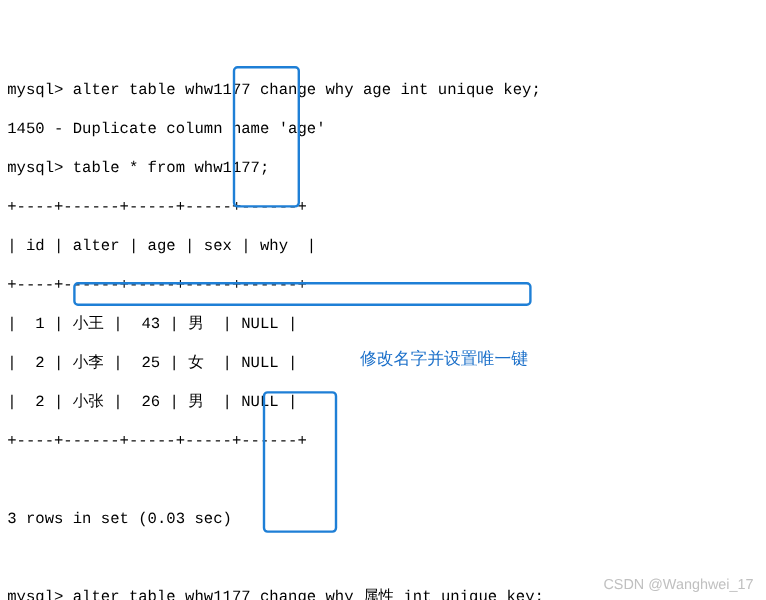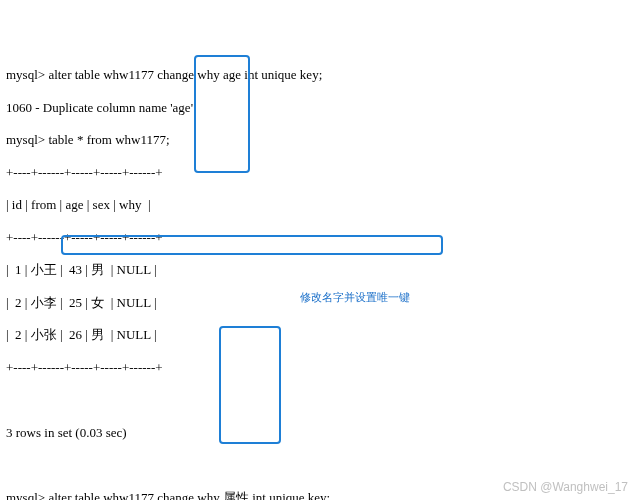--- a/index.html
+++ b/index.html
@@ -1,15 +1,15 @@
 <!DOCTYPE html>
 <html><head>
   <meta charset="utf-8">
   <style>
-    * { margin: 0; padding: 0; box-sizing: border-box; font-family: Liberation Serif, serif; }
+    * { margin: 0; padding: 0; box-sizing: border-box; }
     body {
       font-family: Consolas, "Courier New", monospace;
       font-size: 13px;
       background: #fff;
       color: #000;
       padding: 6px;
       white-space: pre;
       position: relative;
       width: 638px;
       height: 500px;
@@ -44,42 +44,42 @@
       width: 62px;
       height: 118px;
       pointer-events: none;
     }
     .annotation {
       position: absolute;
       left: 300px;
       top: 290px;
       color: #1a6fc9;
       font-family: "Microsoft YaHei", sans-serif;
-      font-size: 11px;
+      font-size: 14px;
       white-space: nowrap;
     }
     .watermark {
       position: absolute;
       right: 10px;
       bottom: 6px;
       color: #c0c0c0;
       font-family: Arial, sans-serif;
       font-size: 12px;
     }
   </style>
 </head>
 <body>
 
 
 
 <div class="line"><span>mysql&gt; </span><span>alter table whw1177 change why age int unique key;</span></div>
-<div class="line">1060 - Duplicate column name 'age'</div>
+<div class="line">1450 - Duplicate column name 'age'</div>
 <div class="line"><span>mysql&gt; </span><span>table * from whw1177;</span></div>
 <div class="line">+----+------+-----+-----+------+</div>
-<div class="line">| id | from | age | sex | why  |</div>
+<div class="line">| id | alter | age | sex | why  |</div>
 <div class="line">+----+------+-----+-----+------+</div>
 <div class="line">|  1 | 小王 |  43 | 男  | NULL |</div>
 <div class="line">|  2 | 小李 |  25 | 女  | NULL |</div>
 <div class="line">|  2 | 小张 |  26 | 男  | NULL |</div>
 <div class="line">+----+------+-----+-----+------+</div>
 <div class="line"> </div>
 <div class="line">3 rows in set (0.03 sec)</div>
 <div class="line"> </div>
 <div class="line"><span>mysql&gt; </span><span>alter table whw1177 change why 属性 int unique key;</span></div>
 

